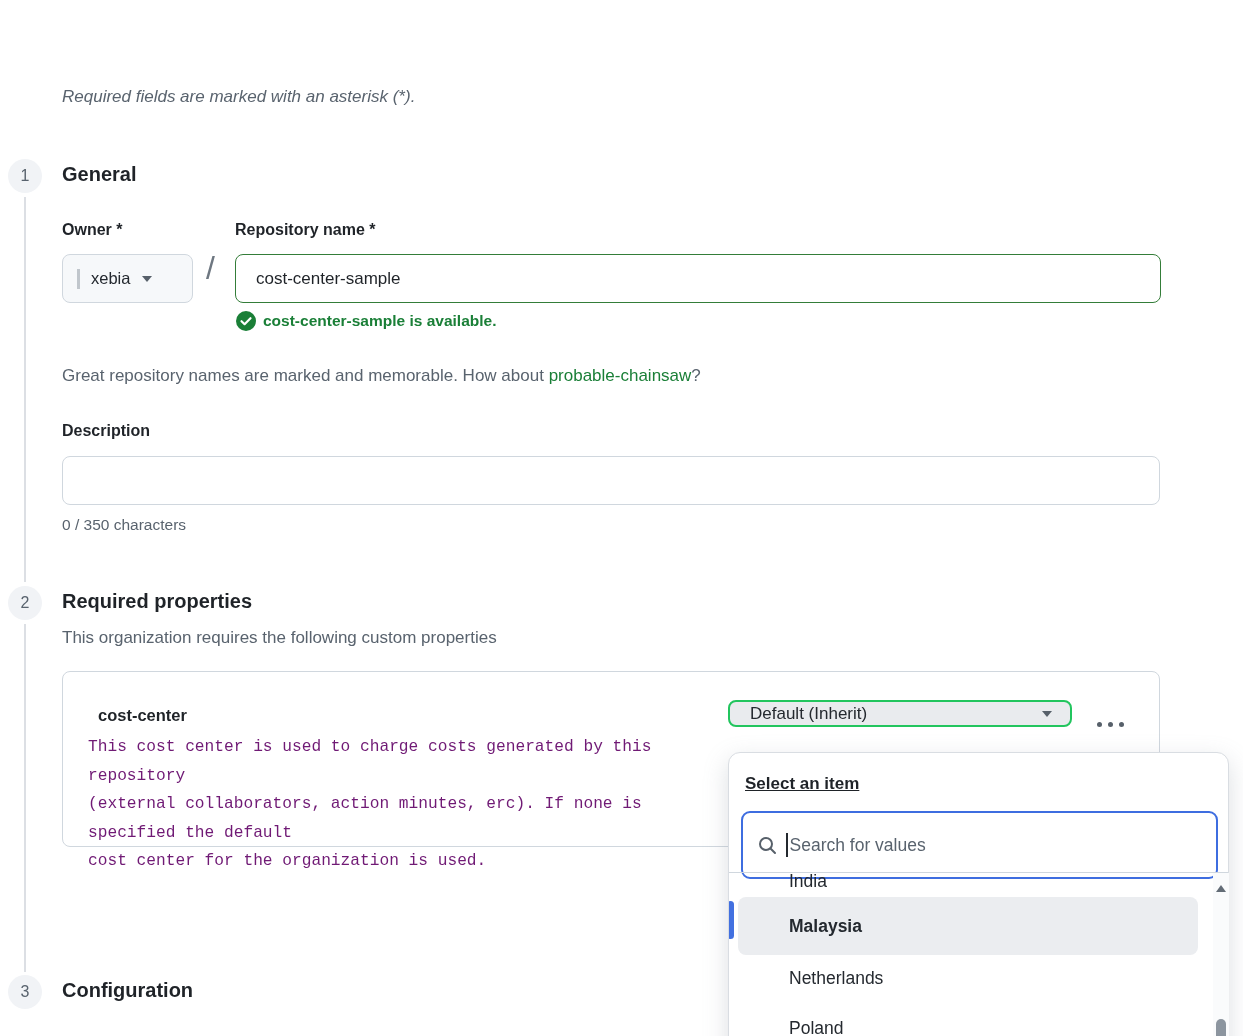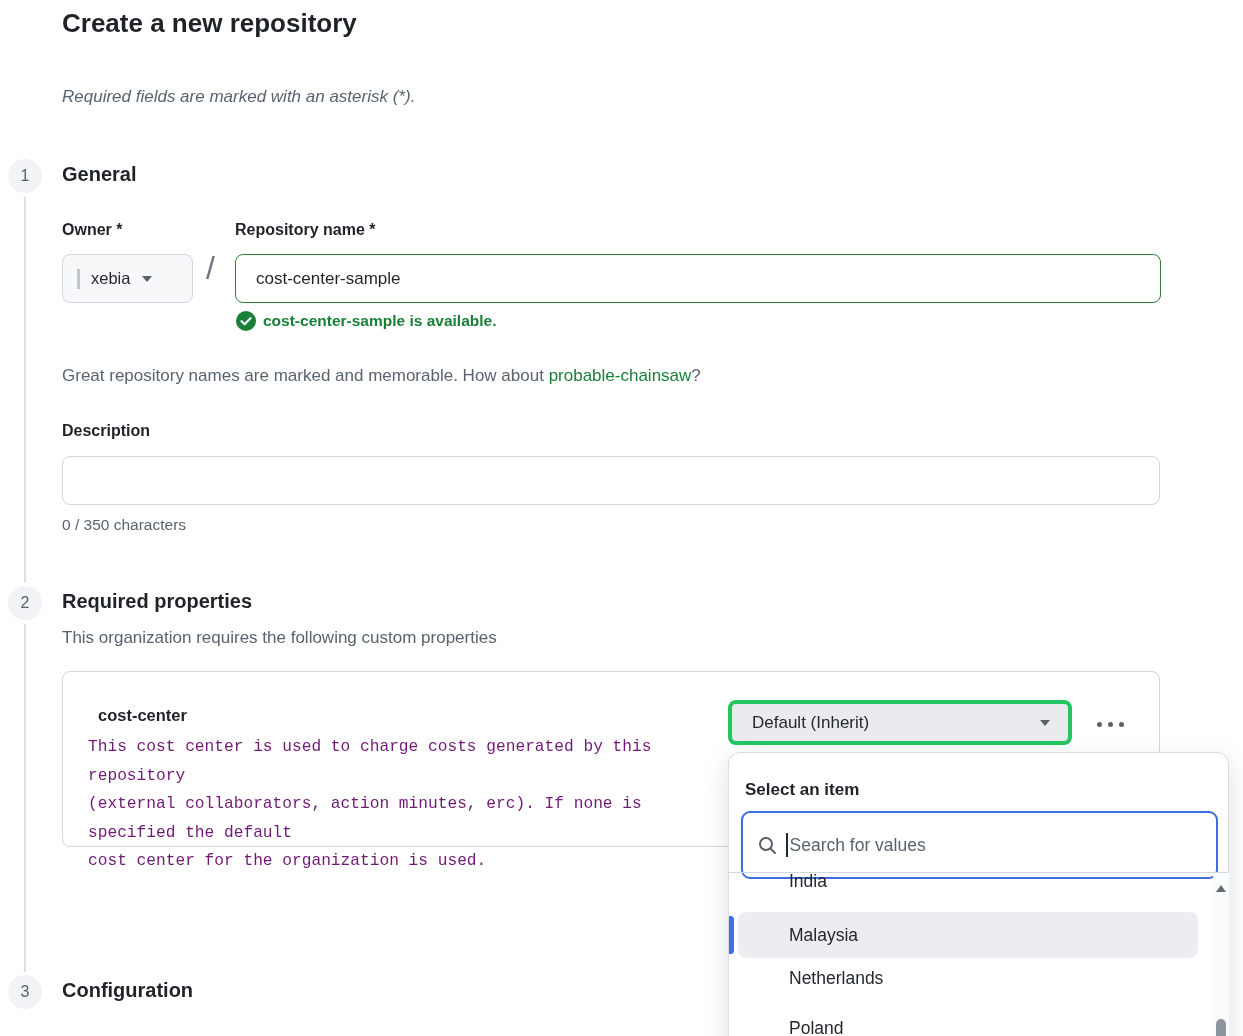--- a/index.html
+++ b/index.html
@@ -41,33 +41,33 @@
     border:1px solid #d0d7de; border-radius:8px; padding:0 16px; font-size:17px;
     font-family:"Liberation Sans", sans-serif; outline:none; background:#fff; }
   .char-counter { position:absolute; left:62px; top:516px; font-size:15.5px; color:#59636e; }
 
   
   .prop-card { position:absolute; left:62px; top:671px; width:1098px; height:176px;
     border:1px solid #d0d7de; border-radius:8px; background:#fff; }
   .prop-name { position:absolute; left:88px; top:706px; font-size:16.5px; font-weight:bold; color:#1f2328;margin-left:10px; }
   .prop-desc { position:absolute; left:88px; top:733px; width:640px; font-size:16.2px; line-height:28.5px;
     color:#701a75; white-space:pre-line;font-family:Liberation Mono, monospace; }
-  .select-btn { position:absolute; left:728px; top:700px; width:344px; height:45px;
-    background:#e9ebee; border:4px solid #22c55e; border-radius:8px;
+  .select-btn { position:absolute; left:728px; top:700px; width:344px; height:27px;
+    background:#e9ebee; border:2px solid #22c55e; border-radius:8px;
     display:flex; align-items:center; justify-content:space-between; padding:0 18px 0 20px; cursor:pointer; }
   .select-btn-label { font-size:17px; color:#24292f; }
   .kebab-btn { position:absolute; left:1086px; top:706px; width:48px; height:36px;
     display:flex; align-items:center; justify-content:center; gap:6px; cursor:pointer; background:transparent; border:none; }
   .kebab-dot { width:5px; height:5px; border-radius:50%; background:#57606a; }
 
   
   .popup { position:absolute; left:728px; top:752px; width:501px; height:340px;
     background:#fff; border:1px solid #d9dde2; border-radius:12px;
     box-shadow:0 8px 24px rgba(140,149,159,0.3); }
-  .popup-title { position:absolute; left:16px; top:27px; font-size:17px; font-weight:bold; color:#1f2328; }
+  .popup-title { position:absolute; left:16px; top:21px; font-size:17px; font-weight:bold; color:#1f2328;text-decoration:underline; }
   .search-box { position:absolute; left:12px; top:58px; width:477px; height:68px;
     border:2.5px solid #3e6de0; border-radius:9px; display:flex; align-items:center; background:#fff; }
   .search-icon-wrap { padding:0 9px 0 15px; display:flex; align-items:center; }
   .search-caret { width:1.5px; height:24px; background:#24292f; margin-right:2px; }
   .search-input { border:none; outline:none; flex:1; font-size:17.5px; color:#1f2328;
     font-family:"Liberation Sans", sans-serif; background:transparent; height:100%; }
   .search-input::placeholder { color:#59636e; opacity:1; }
   .popup-divider { position:absolute; left:0; top:119px; width:100%; height:1px; background:#d0d7de; }
   .option-list { position:absolute; left:0; top:120px; width:479px; height:220px; overflow:hidden; }
   .option-row { position:absolute; left:0; width:100%; height:44px; display:flex; align-items:center; cursor:pointer; }
@@ -79,21 +79,20 @@
   .scroll-track { position:absolute; left:484px; top:120px; width:16px; height:220px; background:#fafbfc; }
   .scroll-up { position:absolute; left:3px; top:12px; width:0; height:0;
     border-left:5px solid transparent; border-right:5px solid transparent; border-bottom:7px solid #636c76; cursor:pointer; }
   .scroll-thumb { position:absolute; left:3px; top:146px; width:10px; height:60px; border-radius:6px; background:#8c959f; cursor:pointer; }
 </style>
 </head>
 <body>
 
 <div class="canvas">
 
-  <h1 class="page-title">Create a new repository</h1>
   <div class="page-note">Required fields are marked with an asterisk (*).</div>
 
   <div class="step-circle" style="top:159px;">
     <span>1</span>
     </div>
   <div class="step-line" style="top:197px; height:385px;"></div>
   <div class="step-circle" style="top:586px;">
     <span>2</span>
     </div>
   <div class="step-line" style="top:624px; height:348px;"></div>
@@ -161,21 +160,21 @@
       <span class="search-caret"></span>
       <input class="search-input" type="text" placeholder="Search for values" style="">
     </div>
 
     <div class="popup-divider"></div>
 
     <div class="option-list">
       <div class="option-row" style="top:-14px;">
         <span class="option-label">India</span>
       </div>
-      <div class="option-row selected" style="top:39px; height:46px;">
+      <div class="option-row selected" style="top:24px; height:58px;font-weight:bold;">
         <span class="row-bg"></span>
         <span class="select-bar"></span>
         <span class="option-label">Malaysia</span>
       </div>
       <div class="option-row" style="top:83px;">
         <span class="option-label">Netherlands</span>
       </div>
       <div class="option-row" style="top:133px;">
         <span class="option-label">Poland</span>
       </div>

